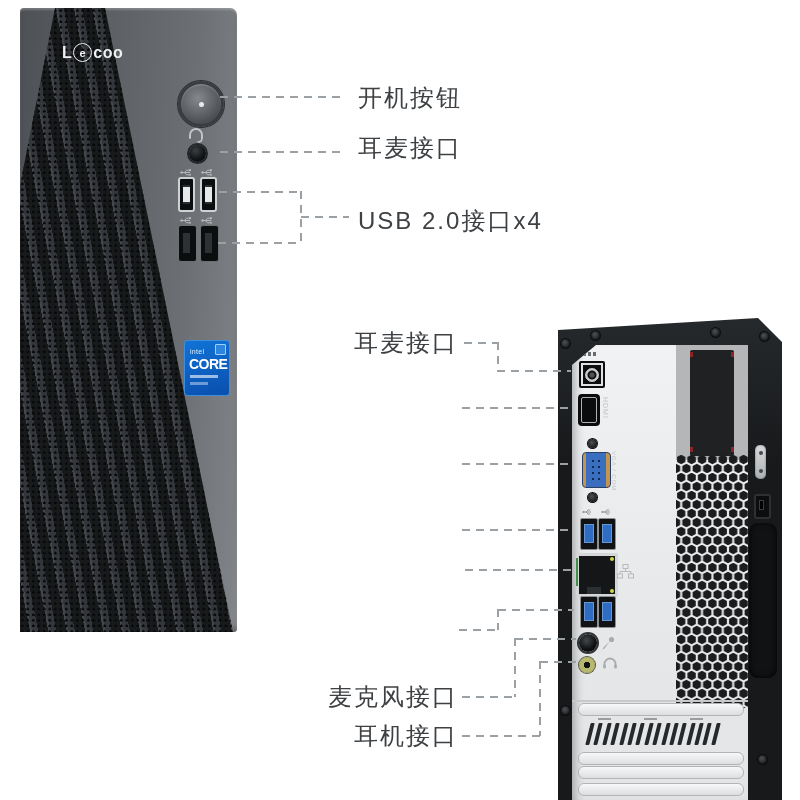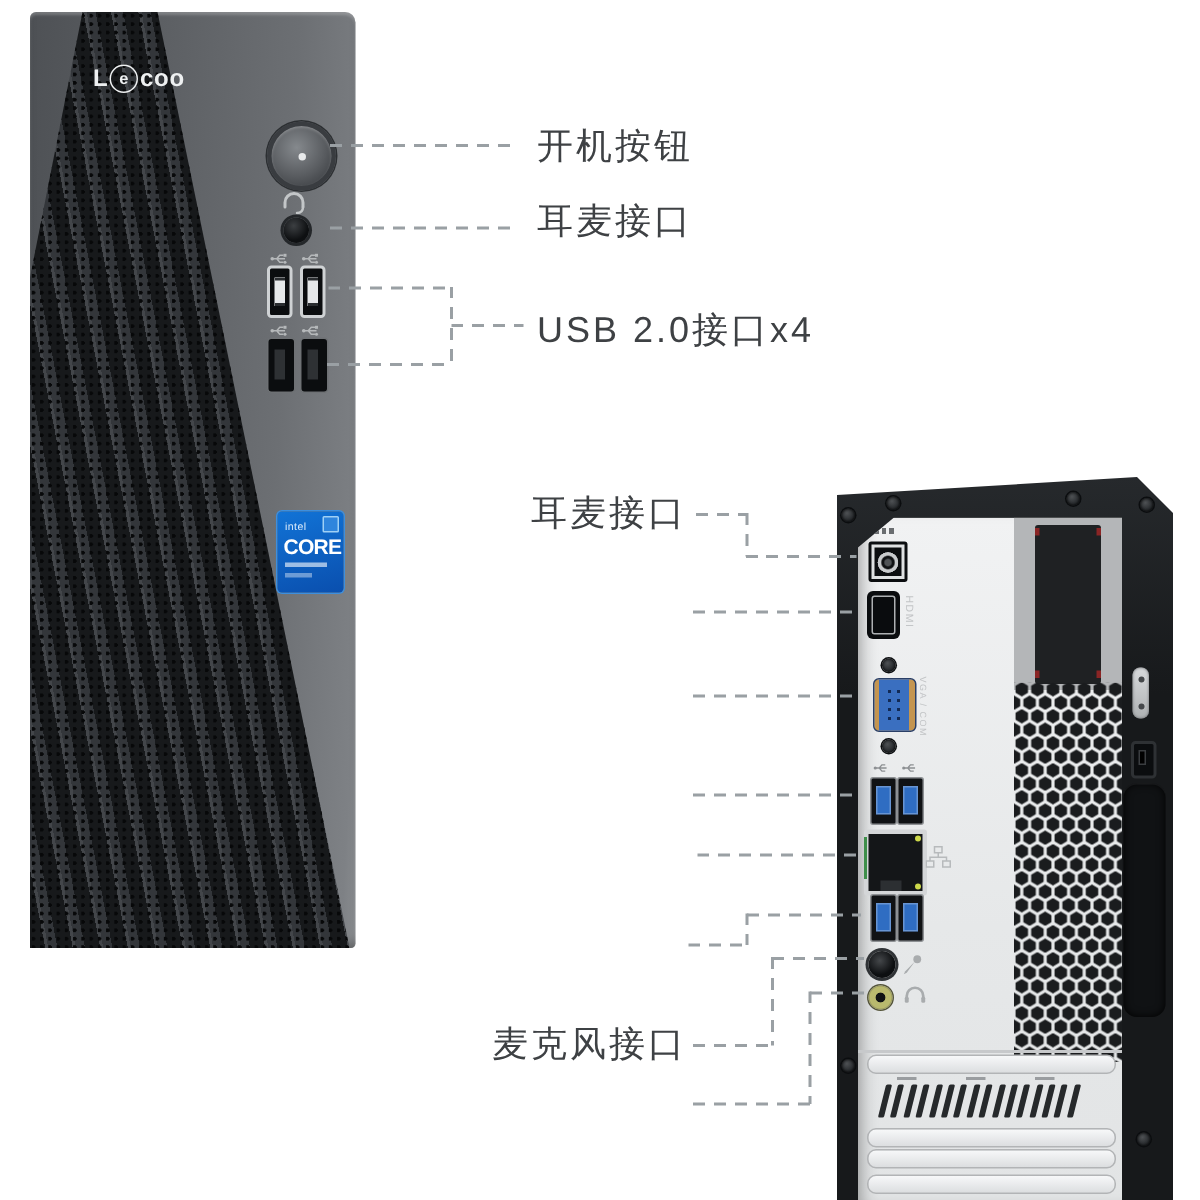--- a/index.html
+++ b/index.html
@@ -315,17 +315,18 @@
 
   <div class="dash-h" style="left:459px;top:629px;width:39px"></div>
   <div class="dash-v" style="left:497px;top:609px;height:21px"></div>
   <div class="dash-h" style="left:498px;top:609px;width:76px"></div>
 
   <div class="lbl r" style="right:342px;top:683px">麦克风接口</div>
   <div class="dash-h" style="left:462px;top:696px;width:53px"></div>
   <div class="dash-v" style="left:514px;top:638px;height:59px"></div>
   <div class="dash-h" style="left:515px;top:638px;width:61px"></div>
 
+  <div class="lbl r" style="right:342px;top:722px">耳机接口</div>
   <div class="dash-h" style="left:462px;top:735px;width:78px"></div>
   <div class="dash-v" style="left:539px;top:661px;height:75px"></div>
   <div class="dash-h" style="left:540px;top:661px;width:36px"></div>
 
 </div>
 
 </body></html>

